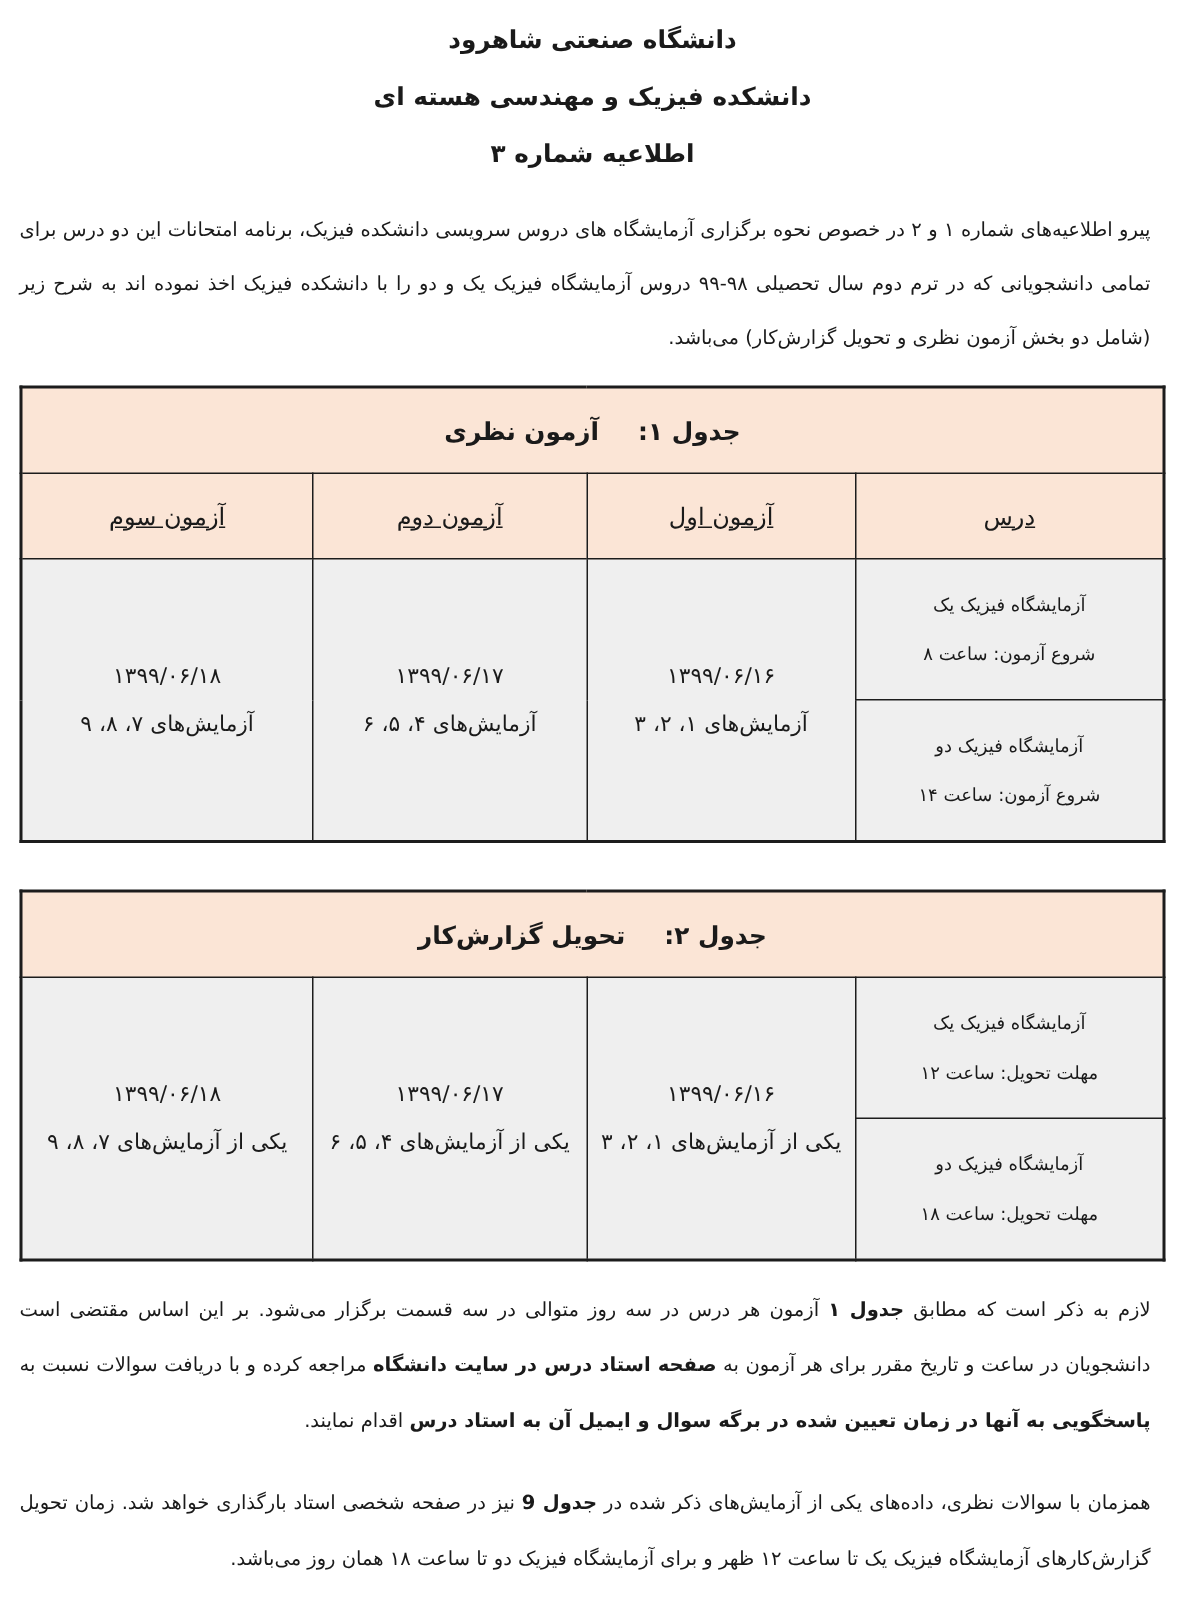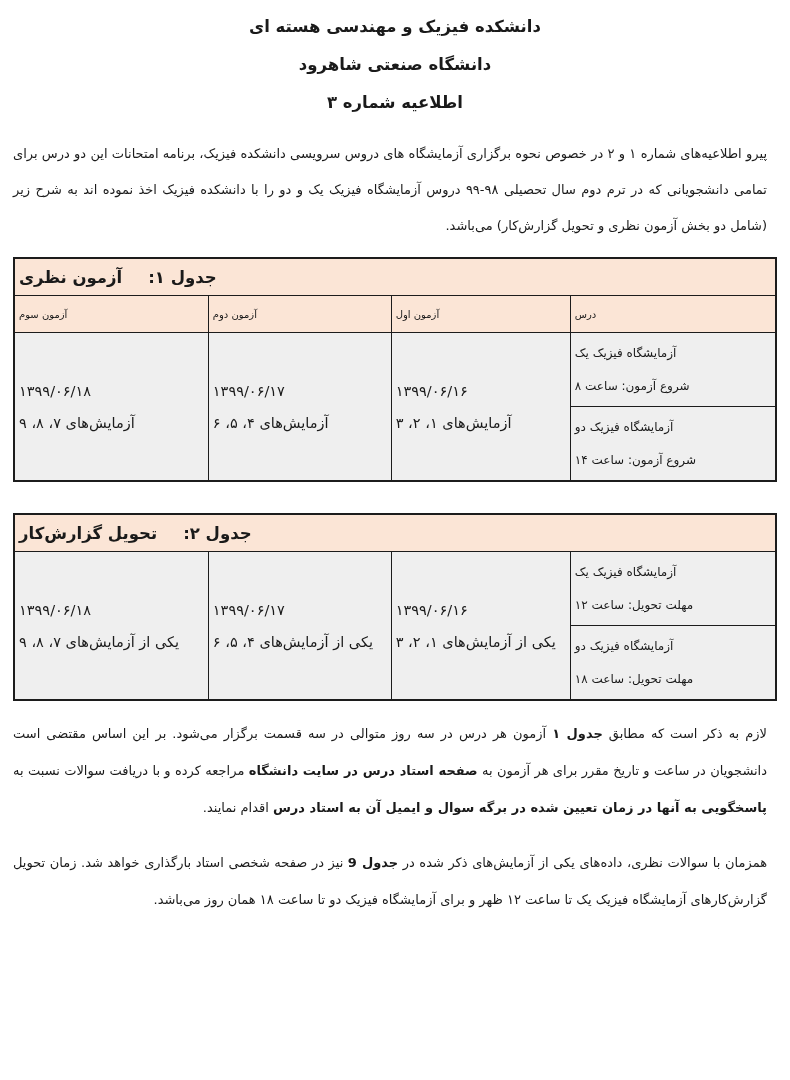--- a/index.html
+++ b/index.html
@@ -42,57 +42,58 @@
   table.tbl{
     width:100%;
     border-collapse:collapse;
     table-layout:fixed;
     margin-top:13px;
     border:2.5px solid var(--border);
   }
   #table-2{margin-top:31px;margin-left:12px;}
   table.tbl td{
     border:1.5px solid var(--border);
-    padding:0 4px;
-    text-align:left;
+    padding:10px 4px;
+    text-align:center;
     vertical-align:middle;
   }
   td.title-cell{
     background:var(--table-header-bg);
     height:36px;
     font-weight:bold;
     font-size:16.5px;
   }
   td.title-cell .tbl-label{margin-left:26px;}
   tr.head-row td{
     background:var(--table-header-bg);
     height:36px;
-    font-size:10px;
+    font-size:16px;
+    text-decoration:underline;
   }
   td.course-cell{
     background:var(--table-body-bg);
     height:73px;
     font-size:12px;
   }
   td.course-cell div{line-height:33px;}
   td.exam-cell{
     background:var(--table-body-bg);
     font-size:14.5px;
   }
   td.exam-cell .date{line-height:32px;}
   td.exam-cell .exps{line-height:32px;}
 </style>
 </head>
 <body>
 
 <div class="page">
 
   <div class="doc-header">
+    <div class="hline">دانشگاه صنعتی شاهرود</div>
     <div class="hline">دانشکده فیزیک و مهندسی هسته ای</div>
-    <div class="hline">دانشگاه صنعتی شاهرود</div>
     <div class="hline">اطلاعیه شماره ۳</div>
   </div>
 
   <p class="para" id="paragraph-1">پیرو اطلاعیه‌های شماره ۱ و ۲ در خصوص نحوه برگزاری آزمایشگاه های دروس سرویسی دانشکده فیزیک، برنامه امتحانات این دو درس برای تمامی دانشجویانی که در ترم دوم سال تحصیلی ۹۸-۹۹ دروس آزمایشگاه فیزیک یک و دو را با دانشکده فیزیک اخذ نموده اند به شرح زیر (شامل دو بخش آزمون نظری و تحویل گزارش‌کار) می‌باشد.</p>
 
   <table class="tbl" id="table-1">
     <colgroup>
       <col style="width:27%">
         <col style="width:23.5%">
         <col style="width:24%">

